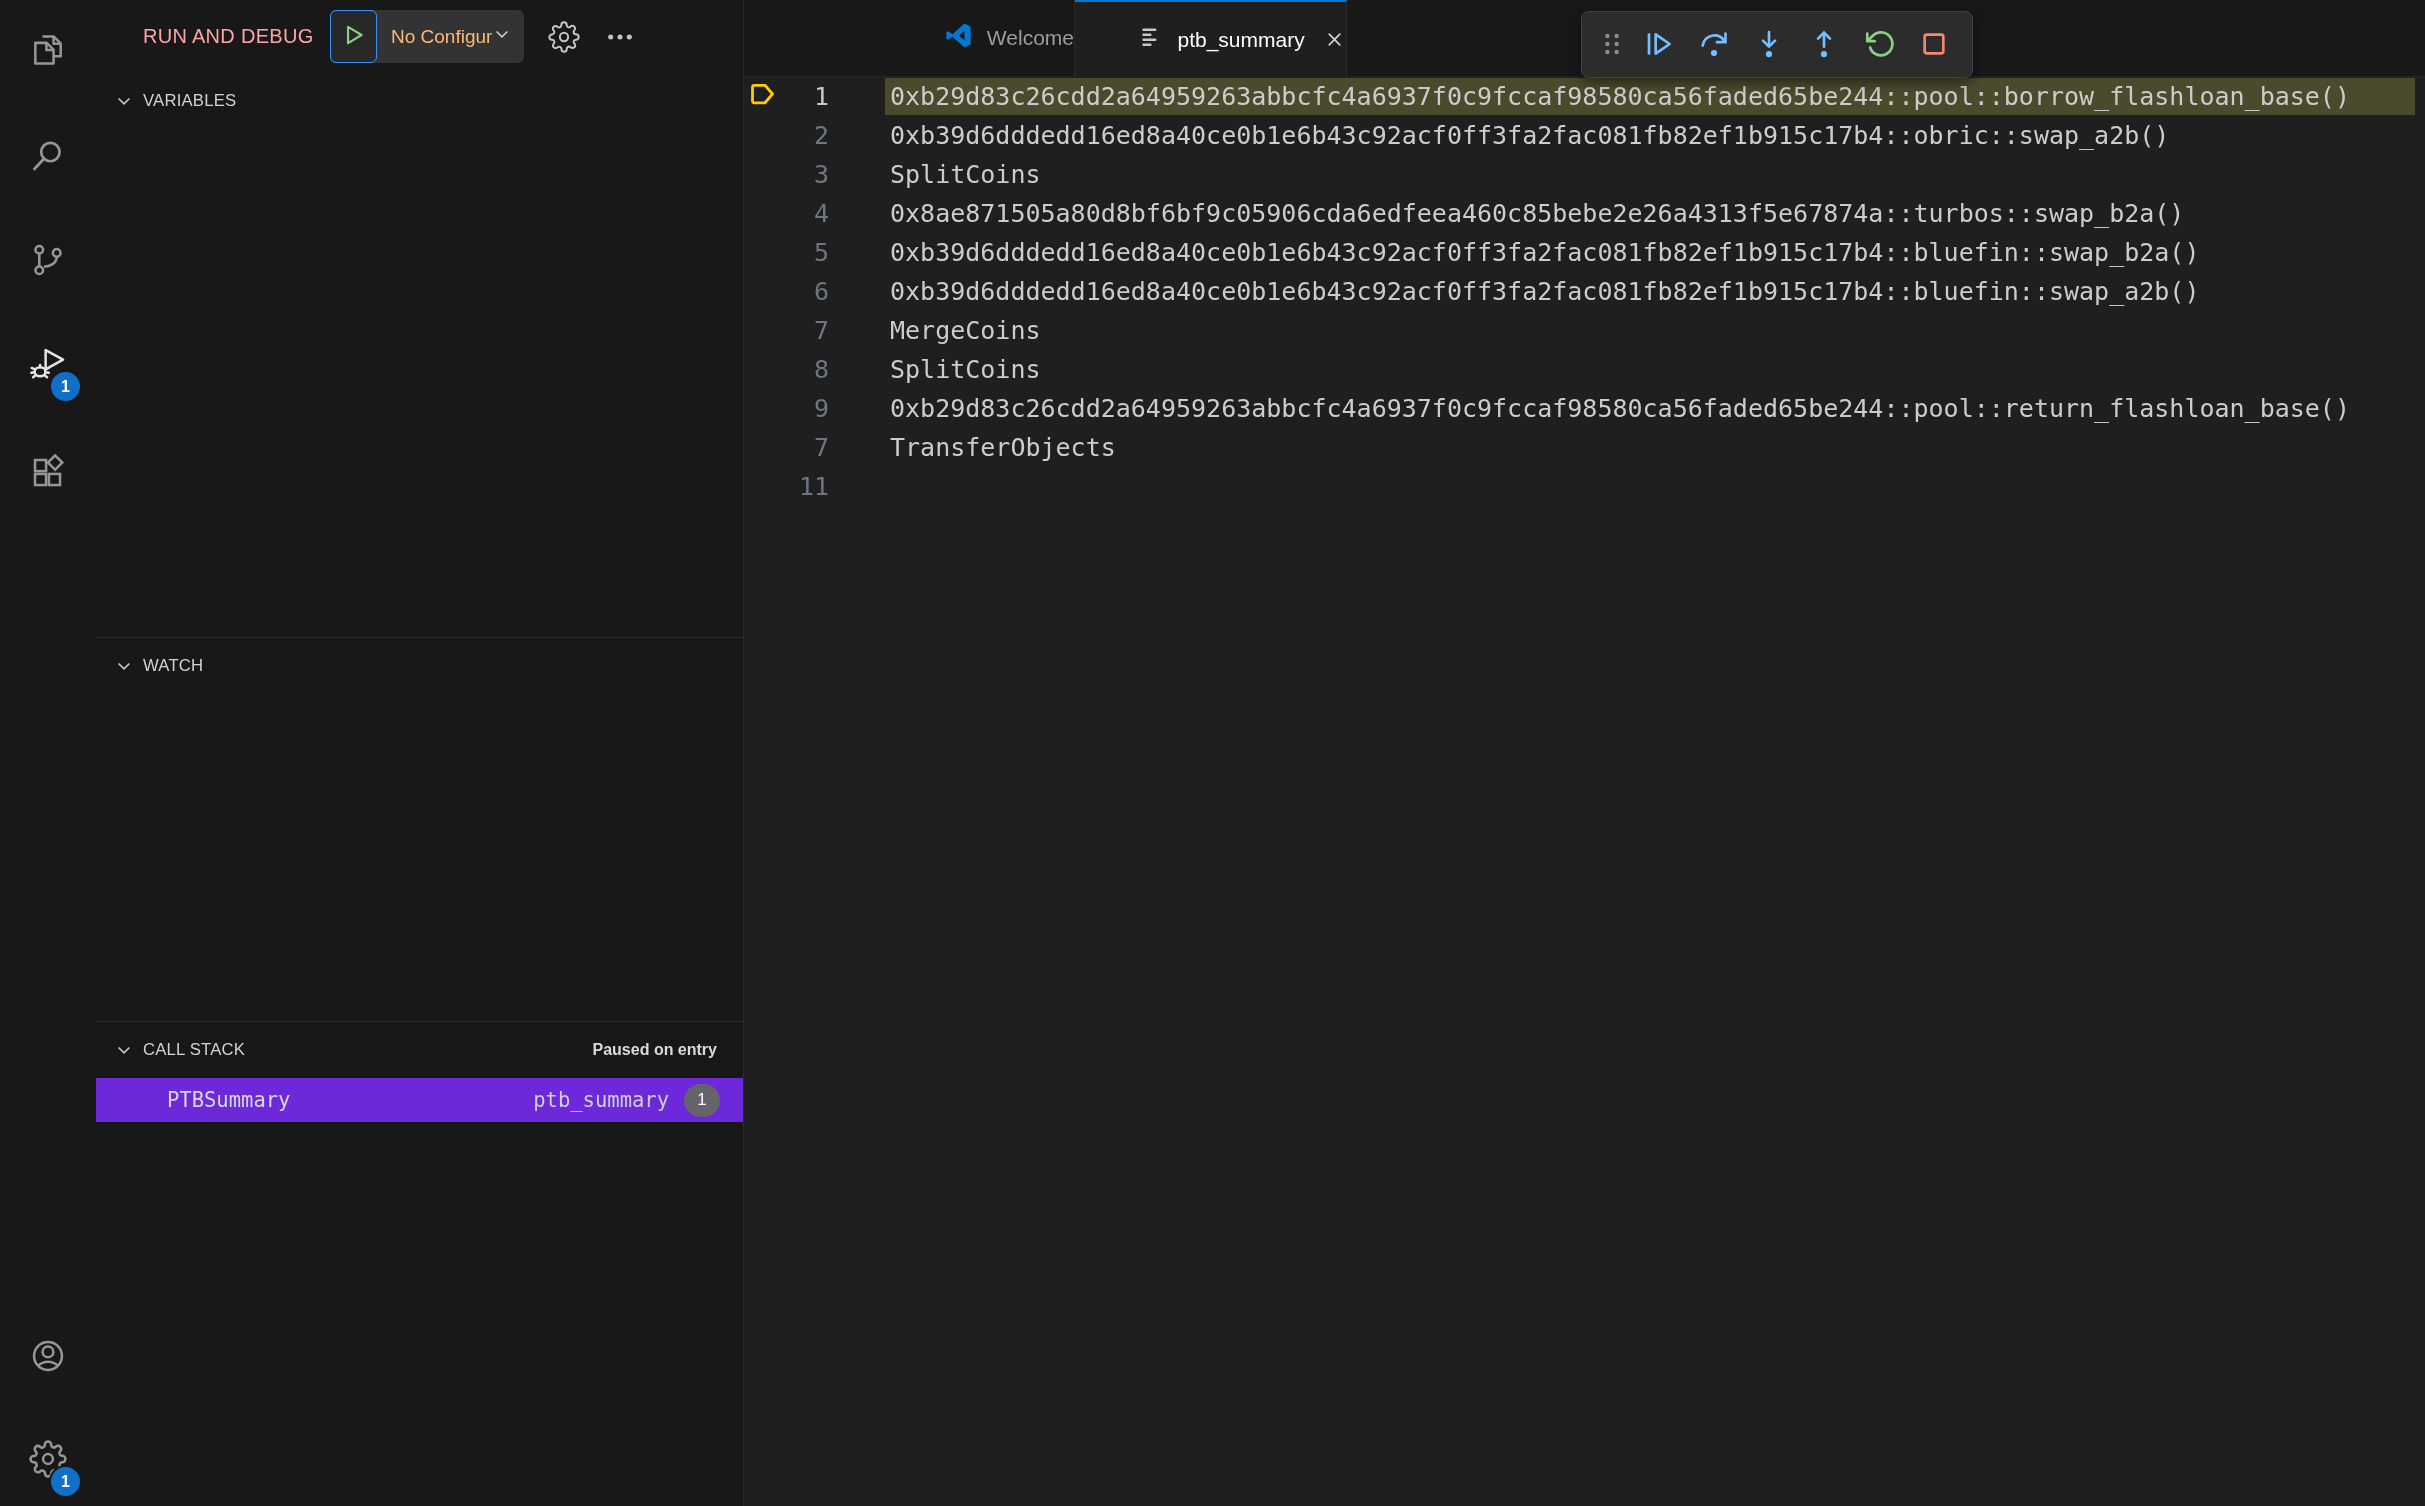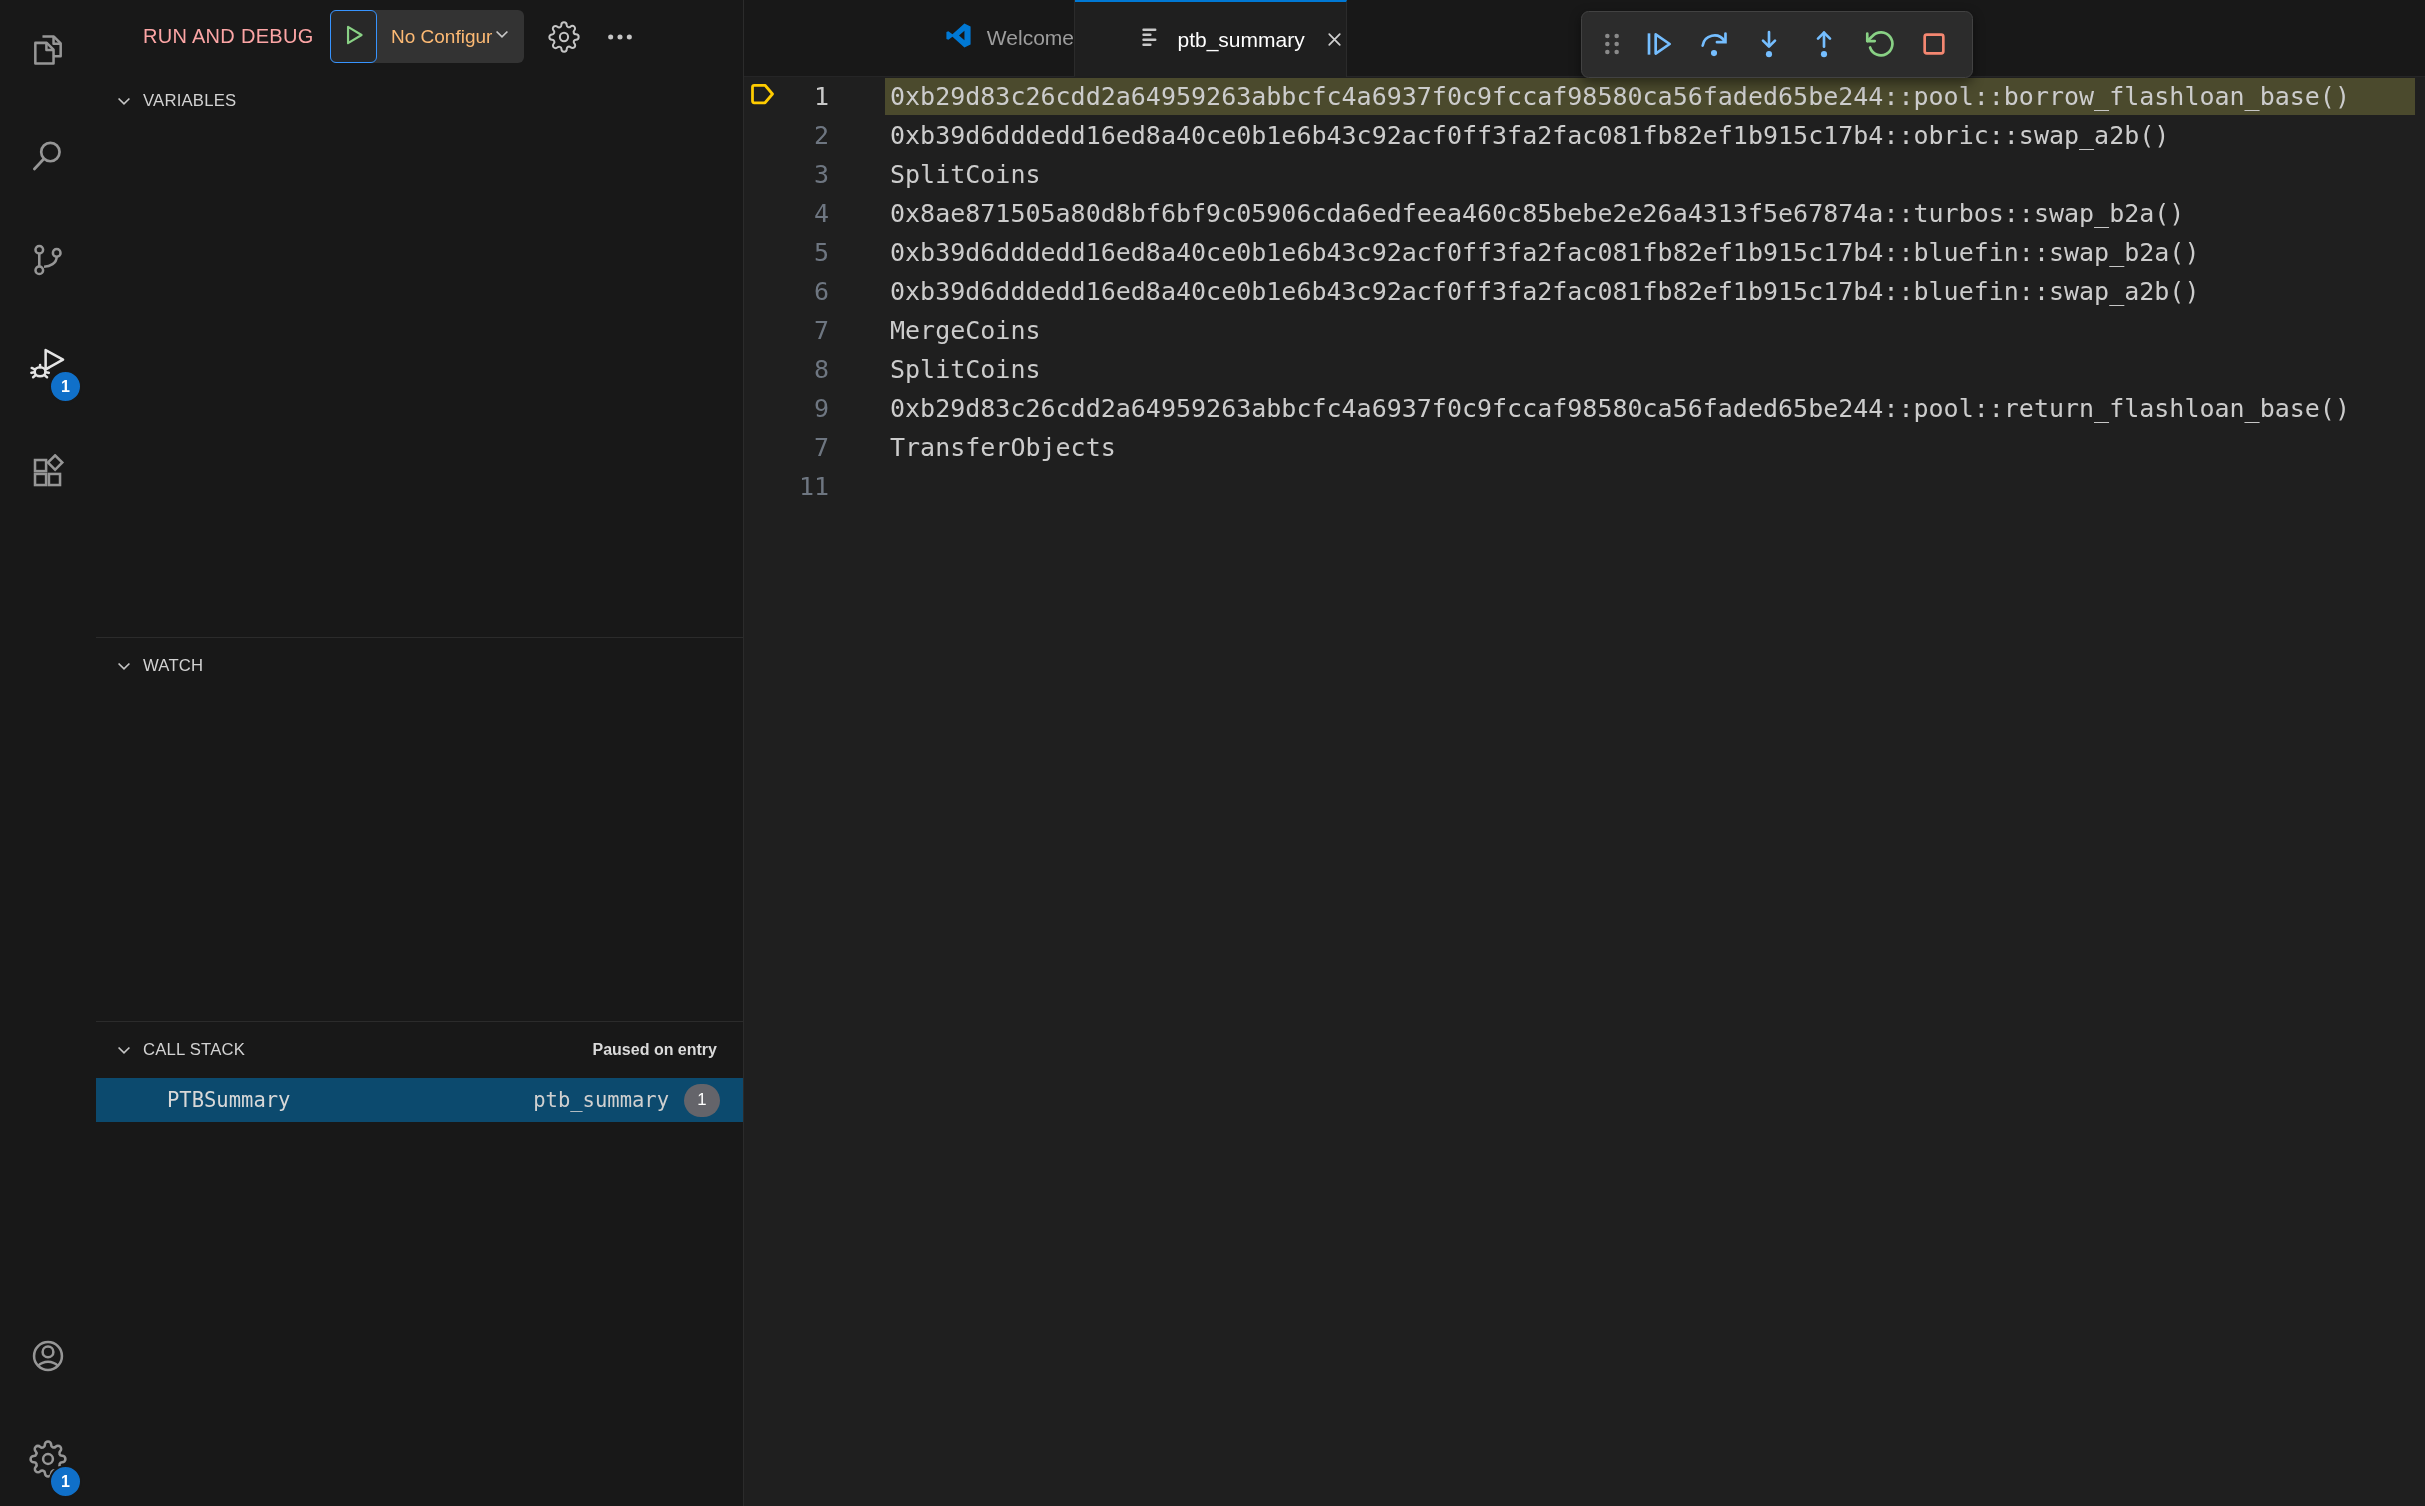--- a/index.html
+++ b/index.html
@@ -38,21 +38,21 @@
   #sec-variables{position:absolute;top:73px;left:0;right:0;height:564px;}
   #sec-watch{position:absolute;top:637px;left:0;right:0;height:384px;border-top:0.8px solid #2b2b2b;}
   #sec-callstack{position:absolute;top:1021px;left:0;right:0;height:444px;border-top:0.8px solid #2b2b2b;}
   #sec-breakpoints{position:absolute;top:1465px;left:0;right:0;bottom:0;border-top:0.8px solid #2b2b2b;}
   .sec-header{height:44px;display:flex;align-items:center;padding:6px 26px 0 18px;cursor:pointer;}
   .sec-chevron{display:flex;color:#c5c5c5;}
   .sec-chevron svg{width:20px;height:20px;}
   .sec-label{margin-left:9px;font-size:16.7px;font-weight:400;color:#d2d2d2;letter-spacing:0.2px;}
   .sec-status{margin-left:auto;font-size:16px;font-weight:700;color:#dadada;}
 
-  .cs-row{margin-top:6px;height:44px;background:#0c4a6e;display:flex;align-items:center;
+  .cs-row{margin-top:6px;height:44px;background:#6d28d9;display:flex;align-items:center;
           padding:0 23px 0 71px;cursor:pointer;}
   .cs-name{font-family:"DejaVu Sans Mono",monospace;font-size:20.5px;color:#d8d8d8;}
   .cs-right{margin-left:auto;display:flex;align-items:center;gap:15px;}
   .cs-source{font-family:"DejaVu Sans Mono",monospace;font-size:20.5px;color:#d0d0d0;}
   .cs-badge{min-width:30px;height:33px;padding:0 3px;border-radius:16.7px;background:#64646a;
             color:#fff;font-size:16.7px;display:flex;align-items:center;justify-content:center;}
 
   
   #editor{position:absolute;left:744px;top:0;right:0;height:100%;background:#1f1f1f;}
   #tab-bar{position:absolute;top:0;left:0;right:0;height:76px;background:#181818;

